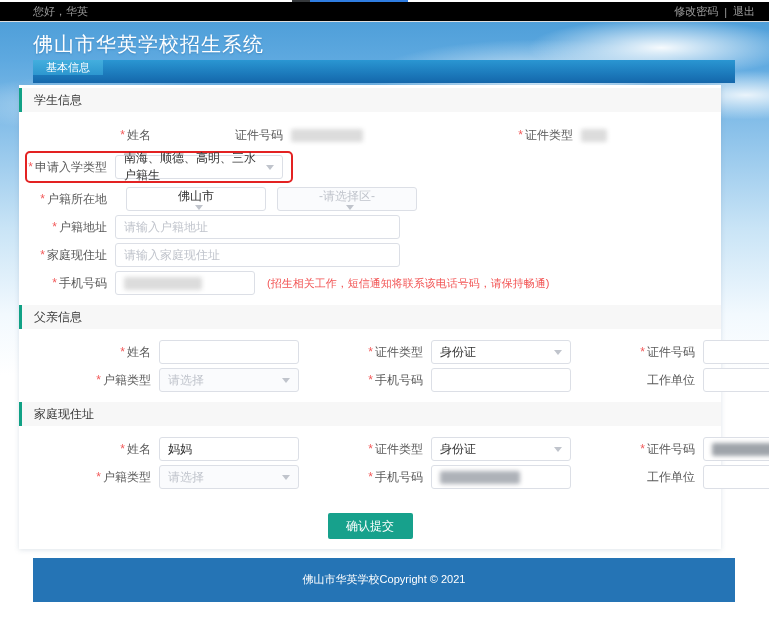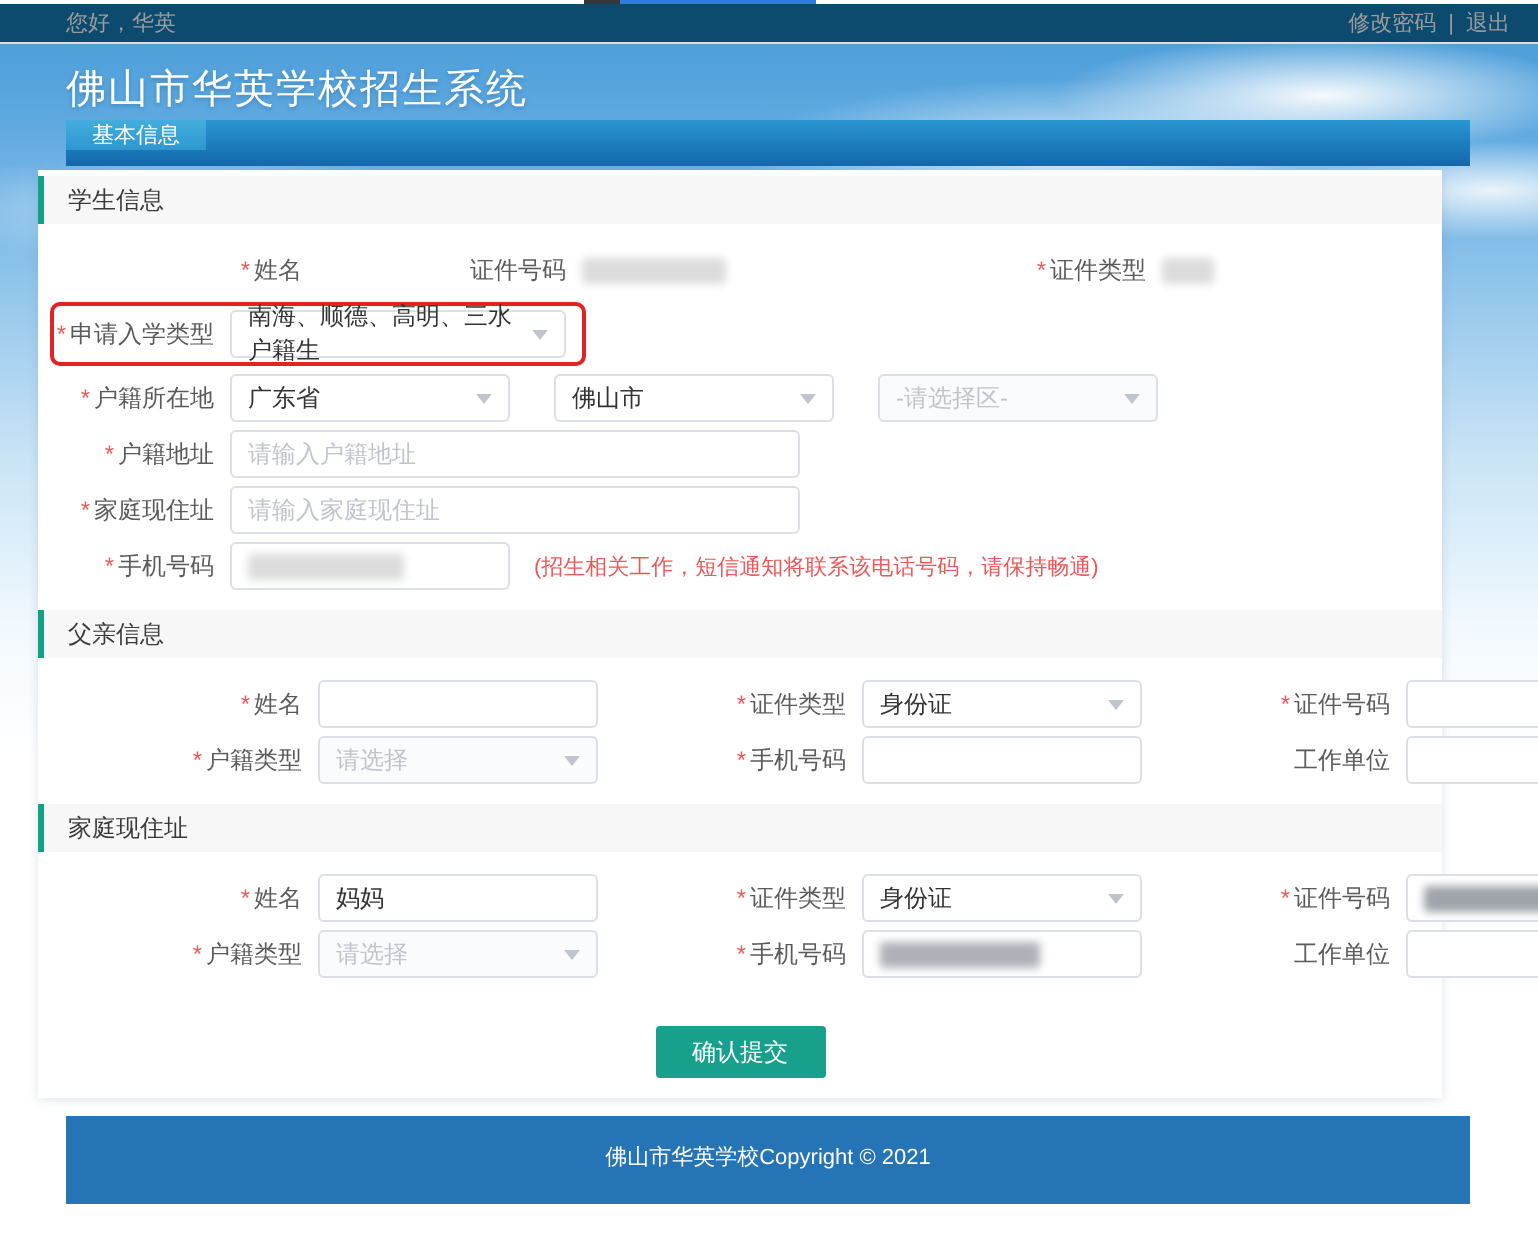--- a/index.html
+++ b/index.html
@@ -12,21 +12,21 @@
     color:#333;
   }
   
   .load-bar { position:absolute; top:0; left:0; width:769px; height:2px; }
   .load-bar .seg-dark { position:absolute; left:292px; width:18px; height:2px; background:#35383b; }
   .load-bar .seg-blue { position:absolute; left:310px; width:98px; height:2px; background:#2f7de1; }
 
   
   .topbar {
     position:absolute; top:2px; left:0; width:769px; height:20px;
-    background:#0c4a6e; border-bottom:1px solid #dedede;
+    background:#000000; border-bottom:1px solid #dedede;
     display:flex; align-items:center; justify-content:space-between;
     padding:0 14px 0 33px; font-size:11px; color:#9c9c9c;
   }
   .topbar .right { display:flex; align-items:center; gap:6px; }
   .topbar a { color:#9c9c9c; text-decoration:none; cursor:pointer; }
 
   
   .sky {
     position:absolute; top:22px; left:0; width:769px; height:430px;
     background:
@@ -87,21 +87,21 @@
   }
   .select { justify-content:space-between; cursor:pointer; }
   .select .arrow {
     width:0; height:0; margin-left:6px; flex-shrink:0;
     border-left:4px solid transparent; border-right:4px solid transparent;
     border-top:5px solid #c0c4cc;
   }
   .select.disabled { background:#fafbfd; cursor:default; }
   .ph { color:#c0c4cc; overflow:hidden; white-space:nowrap; }
   .w140 { width:140px; } .w168 { width:168px; } .w285 { width:285px; }
-  .gap18 { margin-left:22px; }
+  .gap18 { margin-left:11px;flex-direction:column; }
 
   .redact { height:13px; border-radius:2px; filter:blur(2px); background:#dcdcdc; }
   .r72 { width:72px; } .r26 { width:26px; } .r78 { width:78px; }
   .r118 { width:118px; background:#9fa4aa; } .r80d { width:80px; background:#aeb2b8; }
 
   .red-box {
     display:inline-flex; align-items:center;
     border:2px solid #e32222; border-radius:5px;
     margin-left:6px; padding:2px 8px 2px 0;
   }
@@ -172,24 +172,20 @@
       <span class="lbl"><i class="req">*</i><span>申请入学类型</span></span>
       <div class="select w168">
         <span>南海、顺德、高明、三水户籍生</span>
         <span class="arrow"></span>
       </div>
     </div>
   </div>
 
   <div class="frow">
     <span class="lbl"><i class="req">*</i><span>户籍所在地</span></span>
-    <div class="select w140">
-      <span>广东省</span>
-      <span class="arrow"></span>
-    </div>
     <div class="select w140 gap18">
       <span>佛山市</span>
       <span class="arrow"></span>
     </div>
     <div class="select w140 gap18 disabled">
       <span class="ph">-请选择区-</span>
       <span class="arrow"></span>
     </div>
   </div>
 

